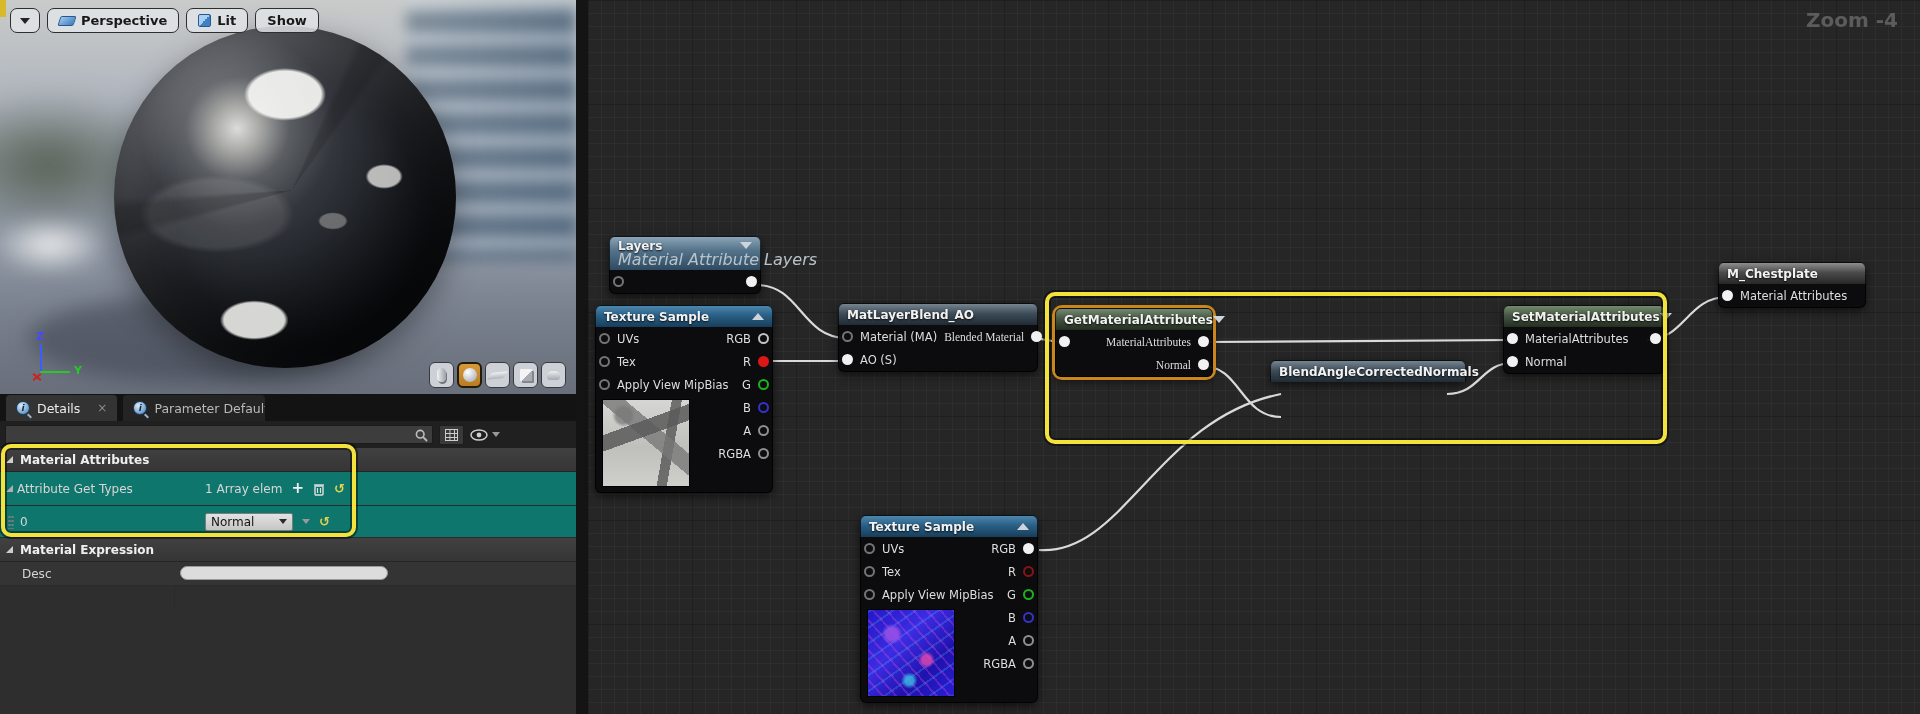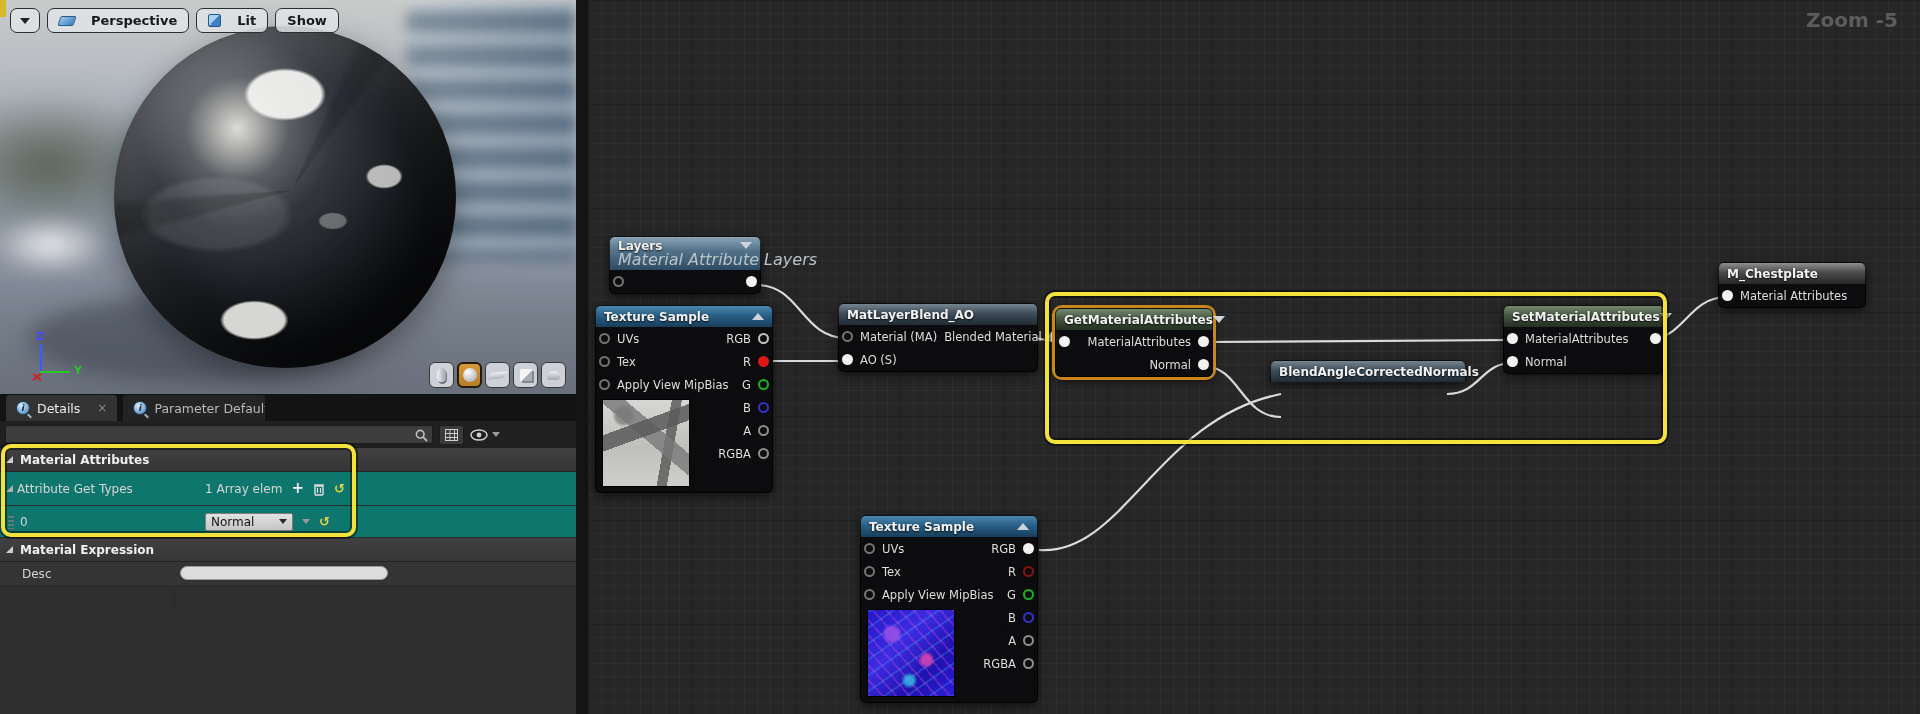--- a/index.html
+++ b/index.html
@@ -35,21 +35,21 @@
       radial-gradient(ellipse 52px 30px at 41% 86%, rgba(236,236,233,.9) 0 58%, rgba(236,236,233,0) 66%),
       radial-gradient(ellipse 30px 20px at 79% 44%, rgba(225,225,222,.8) 0 52%, rgba(225,225,222,0) 62%),
       radial-gradient(ellipse 24px 14px at 64% 57%, rgba(190,190,188,.45) 0 52%, rgba(190,190,188,0) 62%),
       radial-gradient(ellipse 120px 60px at 30% 55%, rgba(255,255,255,.10) 0 55%, rgba(255,255,255,0) 65%); }
   .sphere::after { content:""; position:absolute; inset:0; border-radius:50%;
     background:
       conic-gradient(from 210deg at 52% 48%, transparent 0 12%, rgba(0,0,0,.35) 13% 15%, transparent 16% 48%, rgba(0,0,0,.3) 49% 51%, transparent 52% 100%);
     opacity:.5; }
 
   .vp-toolbar { position:absolute; left:10px; top:8px; display:flex; gap:7px; }
-  .vp-btn { display:flex; align-items:center; gap:16px; height:25px; padding:0 11px;
+  .vp-btn { display:flex; align-items:center; gap:6px; height:25px; padding:0 11px;
     background:rgba(226,229,233,.82); border:1px solid #2e2e2e; border-radius:7px;
     color:#181818; font-size:13px; font-weight:bold; cursor:pointer; }
   .vp-btn.caret-only { padding:0 9px; }
   .tri-down { width:0; height:0; border-left:5px solid transparent; border-right:5px solid transparent; border-top:6px solid #222; }
   .icon-persp { width:16px; height:10px; background:linear-gradient(135deg,#9ec9ee,#3d7dc0); border-radius:2px; transform:skewX(-18deg); border:1px solid #27588c; }
   .icon-cube { width:13px; height:13px; background:linear-gradient(135deg,#a7d0f2 0 50%,#3f80c4 50% 100%); border:1px solid #27588c; border-radius:2px; }
 
   .axis-gizmo { position:absolute; left:28px; top:332px; width:60px; height:56px; }
   .axis-z-line { position:absolute; left:12px; top:12px; width:2px; height:28px; background:#3c5cff; }
   .axis-y-line { position:absolute; left:12px; top:39px; width:30px; height:2px; background:#28c828; }
@@ -149,21 +149,21 @@
   .tri-up.hd { width:0; height:0; border-left:6px solid transparent; border-right:6px solid transparent; border-bottom:7px solid #cdd4da; }
   .nhead.two { height:34px; flex-wrap:wrap; align-content:center; }
   .nhead .sub { width:100%; color:#b9c4c9; font-size:16px; font-style:italic; margin-top:-3px; white-space:nowrap; }
   .hd-layers { background:linear-gradient(180deg,#8ba4b6 0%,#55748c 40%,#2d4a61 100%); }
   .hd-tex { background:linear-gradient(180deg,#4d87ad 0%,#2a5f86 45%,#173e5a 100%); }
   .hd-steel { background:linear-gradient(180deg,#75848f 0%,#3e4d59 45%,#202b34 100%); }
   .hd-green { background:linear-gradient(180deg,#75896f 0%,#465743 45%,#242f22 100%); }
   .hd-gray { background:linear-gradient(180deg,#8e8e8e 0%,#4b4b4b 45%,#272727 100%); }
   .nbody { background:rgba(11,11,13,.95); border:1px solid rgba(0,0,0,.8); border-top:none; border-radius:0 0 6px 6px; position:relative; }
   .prow { display:flex; align-items:center; height:23px; padding:0 7px; gap:7px; color:#dedede; font-size:11.5px; white-space:nowrap; }
-  .prow .right { margin-left:auto; display:flex; align-items:center; gap:7px; }
+  .prow .right { margin-left:auto; display:flex; align-items:center; gap:7px;font-family:Liberation Serif, serif; }
   .pin { width:11px; height:11px; border-radius:50%; flex:0 0 auto; cursor:crosshair; }
   .pin.solid { background:#f1f1f1; }
   .pin.hollow { background:#0d0d10; border:2.5px solid #747474; }
   .pin.red-solid { background:#dd1616; }
   .pin.red-ring { background:#0d0d10; border:2.5px solid #871414; }
   .pin.green-ring { background:#0d0d10; border:2.5px solid #1cb21c; }
   .pin.blue-ring { background:#0d0d10; border:2.5px solid #3333c8; }
   .pin.gray-ring { background:#0d0d10; border:2.5px solid #8f8f8f; }
   .pin.lt-ring { background:#0d0d10; border:2.5px solid #c2c2c2; }
   .pin.in { margin-left:-4px; }
@@ -330,21 +330,21 @@
       <div class="drow sec-head" style="top:90px;">
         <span class="collapse-tri"></span>
         <span>Material Expression</span>
       </div>
     </div>
   </div>
 
   <div class="splitter"></div>
 
   <div class="graph">
-    <span class="zoom-label">Zoom -5</span>
+    <span class="zoom-label">Zoom -4</span>
 
     <svg class="wires" viewBox="0 0 1332 714">
       <g fill="none" stroke="#dadada" stroke-width="2.2">
         <path d="M169 285 C 212 285, 214 338, 258 338"></path>
         <path d="M184 361 C 212 361, 228 361, 258 361"></path>
         <path d="M442 338 C 456 338, 461 342, 475 342"></path>
         <path d="M615 342 C 712 342, 830 340, 924 340"></path>
         <path d="M615 366 C 652 366, 653 417, 693 417"></path>
         <path d="M451 550 C 535 556, 570 418, 693 394"></path>
         <path d="M859 394 C 892 394, 893 363, 924 363"></path>

